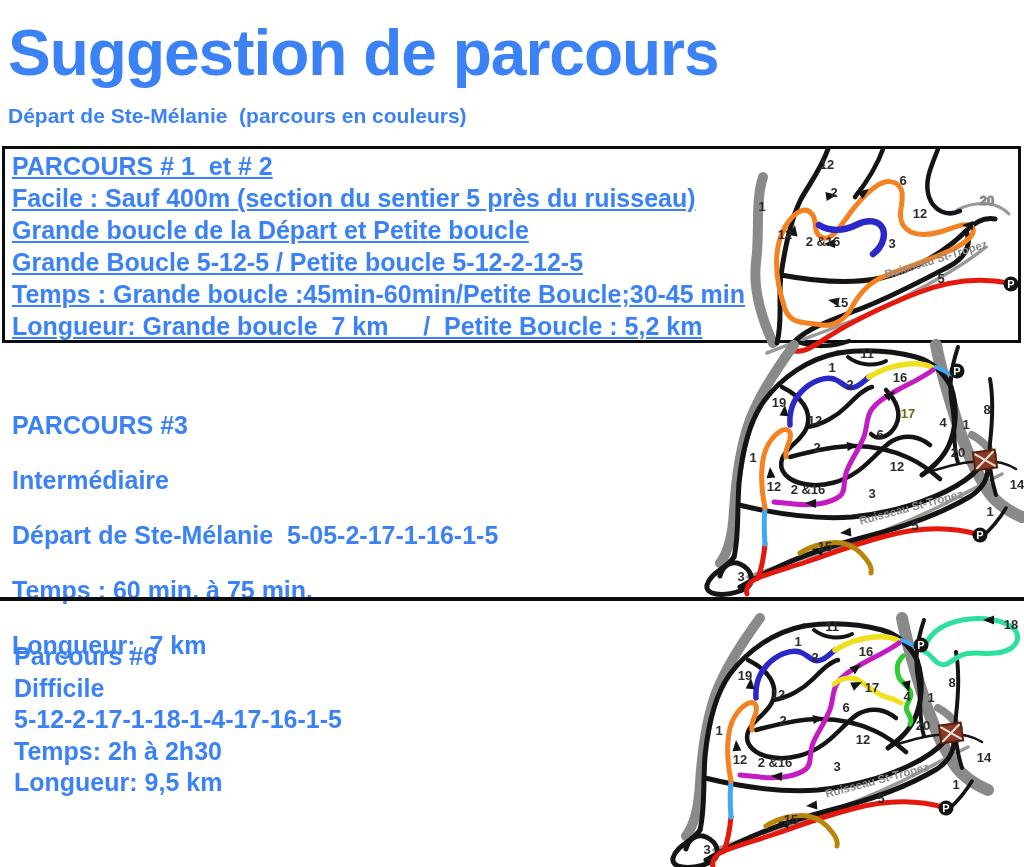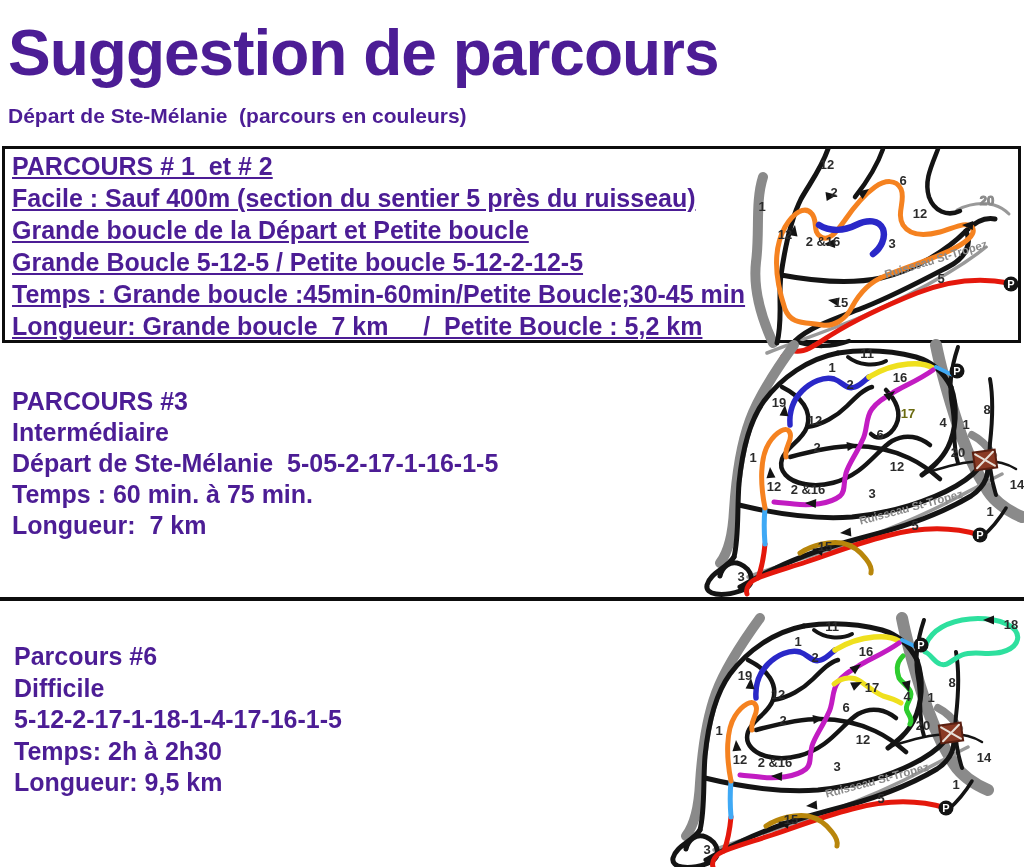--- a/index.html
+++ b/index.html
@@ -1,26 +1,26 @@
 <!DOCTYPE html>
 <html><head>
 <meta charset="utf-8">
 <style>
   html,body{margin:0;padding:0;background:#fff;}
   .page{position:relative;width:1024px;height:867px;background:#fff;overflow:hidden;
-        font-family:"Liberation Sans",sans-serif;color:#4c1d95;}
+        font-family:"Liberation Sans",sans-serif;color:#3b82f6;}
   .title{position:absolute;left:8px;top:16px;font-size:64px;font-weight:bold;
          letter-spacing:-1px;white-space:pre;}
   .subtitle{position:absolute;left:8px;top:104px;font-size:21px;font-weight:bold;white-space:pre;}
   .sec1-box{position:absolute;left:2px;top:146px;width:1013px;height:191px;
             border:3px solid #0d0d0d;box-sizing:content-box;}
   .sec-text{position:absolute;font-weight:bold;font-size:25px;}
   .ln{white-space:pre;line-height:32px;}
   .sec2{left:12px;top:386px;}
-  .sec2 .ln{line-height:31px;}
+  .sec2 .ln{line-height:31px;margin-top:24px;}
   .sec3{left:14px;top:641px;}
   .sec3 .ln{line-height:31.5px;}
   .divider{position:absolute;left:0;top:597px;width:1024px;height:4px;background:#0d0d0d;}
   svg.map{position:absolute;overflow:visible;}
   svg.map path{fill:none;stroke-linecap:round;stroke-linejoin:round;}
   .blk{stroke:#141414;} .gray{stroke:#8a8a8a;} .creek{stroke:#999999;}
   .red{stroke:#E4180C;} .org{stroke:#F58220;} .blu{stroke:#2A28C8;}
   .lblue{stroke:#3FA9F5;} .mag{stroke:#C21CC2;} .yel{stroke:#EFE01E;}
   .brn{stroke:#B8860B;} .cyan{stroke:#2EE09E;} .grn{stroke:#2ECC2E;}
   .w25{stroke-width:2.5;} .w3{stroke-width:3;} .w35{stroke-width:3.5;} .w4{stroke-width:4;}

